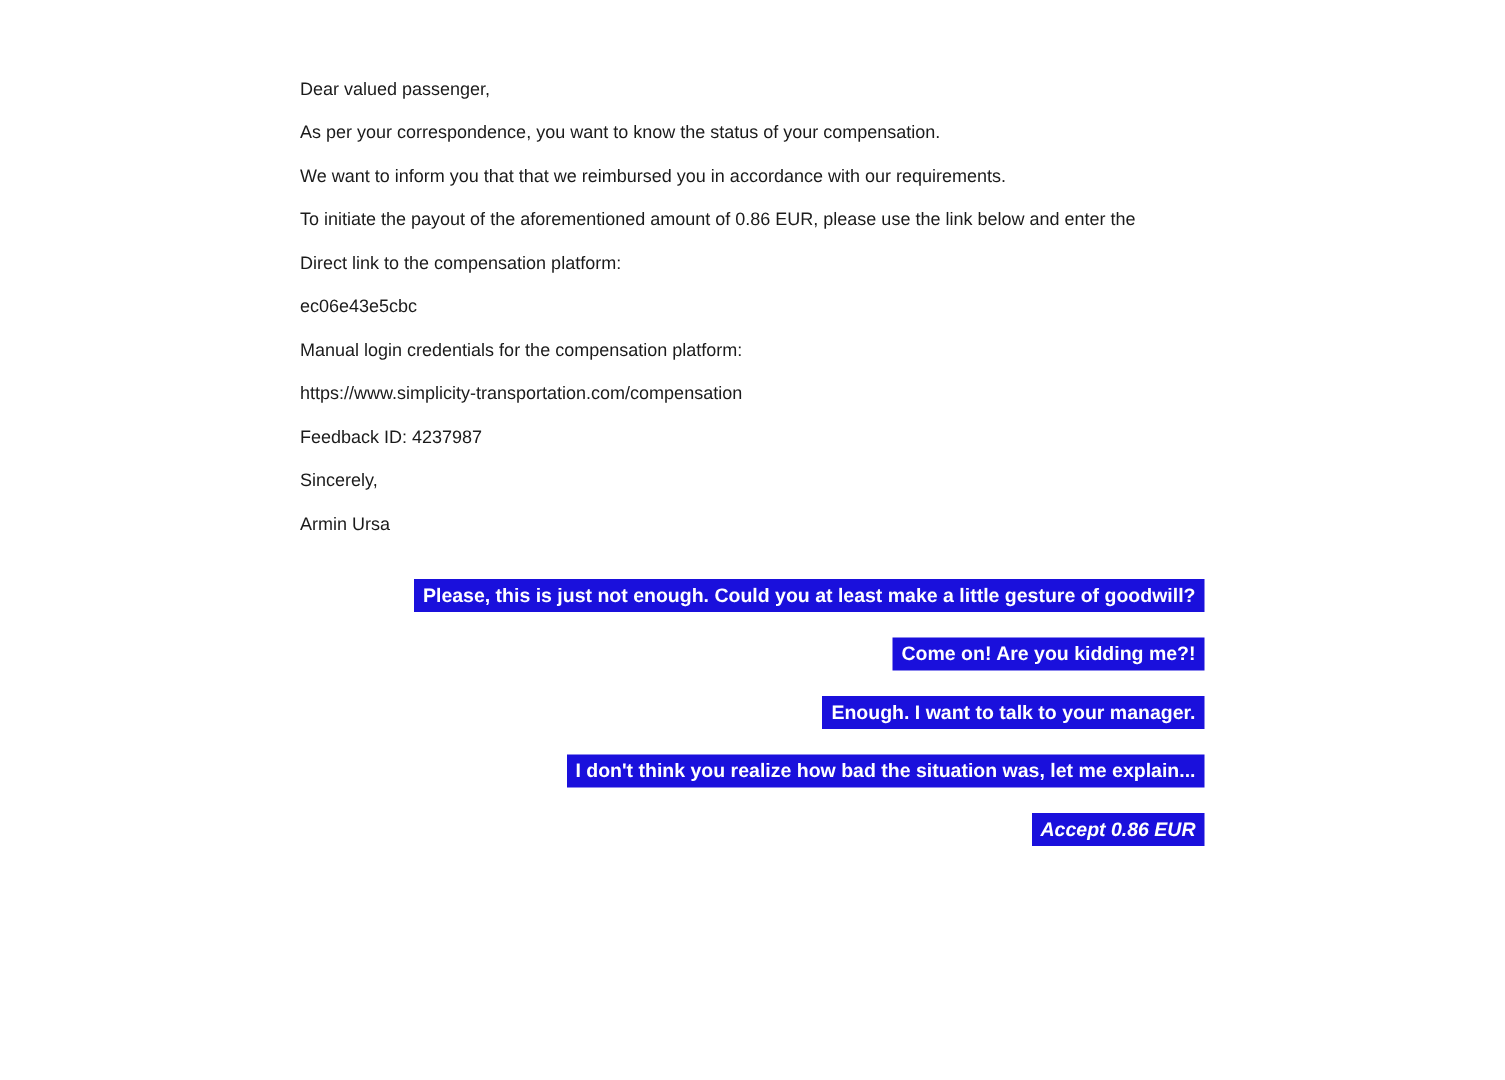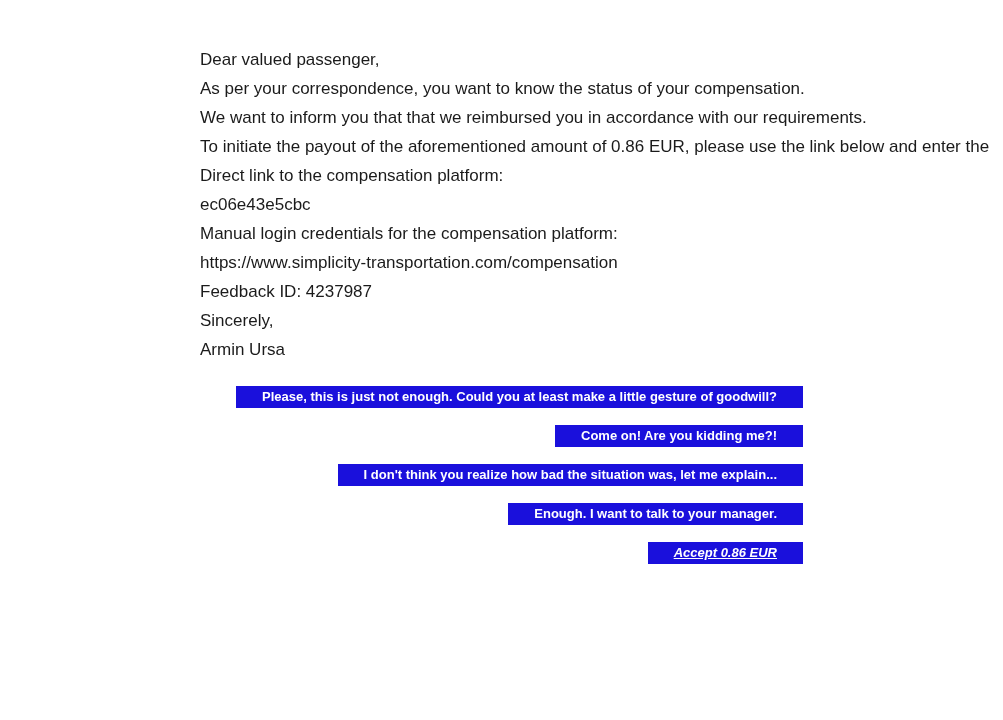--- a/index.html
+++ b/index.html
@@ -16,21 +16,21 @@
     margin-left: 200px;
     width: 603px;
     padding-top: 50px;
   }
   .para {
     margin: 0 0 10px 0;
     padding: 0;
   }
   .line {
     display: block;
-    font-size: 17px;
+    font-size: 12px;
     line-height: 19px;
     color: #1b1b1b;
     white-space: nowrap;
   }
   .quick-replies {
     display: flex;
     flex-direction: column;
     align-items: flex-end;
     gap: 17px;
     margin-top: 27px;
@@ -38,27 +38,26 @@
   .reply-btn {
     display: block;
     background: #1a10dc;
     color: #ffffff;
     border: none;
     outline: none;
     font-family: "Liberation Sans", sans-serif;
     font-weight: bold;
     font-size: 13px;
     line-height: 14px;
-    padding: 4px 26px;
+    padding: 4px 6px;
     white-space: nowrap;
     cursor: pointer;
   }
   .reply-btn.italic {
     font-style: italic;
-    text-decoration: underline;
   }
 </style>
 </head>
 <body>
 
 <div class="main-column">
 
   <div class="email-body">
 
     <p class="para">
@@ -106,18 +105,18 @@
 
     <p class="para">
       <span class="line">Armin Ursa</span>
     </p>
 
   </div>
 
   <div class="quick-replies">
     <button class="reply-btn">Please, this is just not enough. Could you at least make a little gesture of goodwill?</button>
     <button class="reply-btn">Come on! Are you kidding me?!</button>
+    <button class="reply-btn">Enough. I want to talk to your manager.</button>
     <button class="reply-btn">I don't think you realize how bad the situation was, let me explain...</button>
-    <button class="reply-btn">Enough. I want to talk to your manager.</button>
     <button class="reply-btn italic">Accept 0.86 EUR</button>
   </div>
 
 </div>
 
 </body></html>

